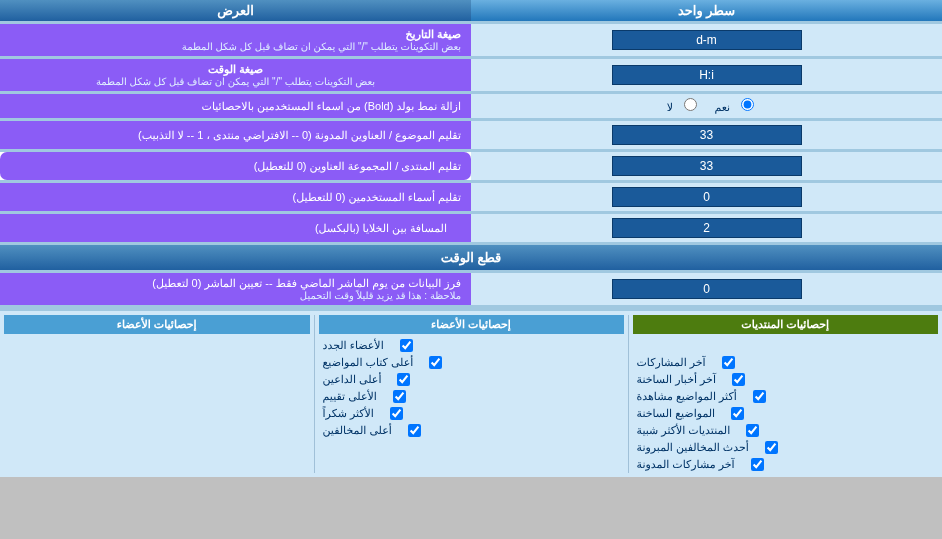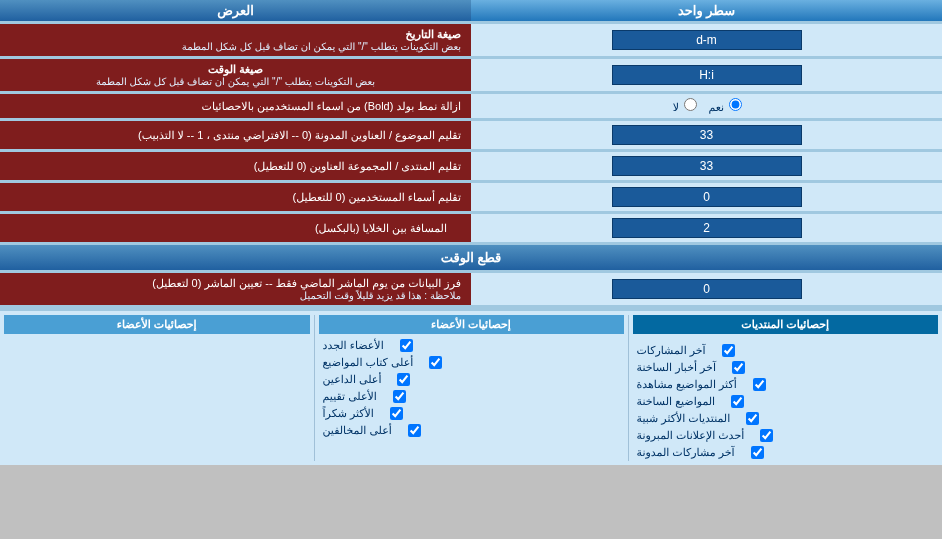--- a/index.html
+++ b/index.html
@@ -17,21 +17,21 @@
     }
     .row-header {
       background: linear-gradient(to bottom, #6ab0e0, #2277bb);
       color: #fff;
       text-align: center;
       padding: 3px 6px;
       font-weight: bold;
       font-size: 13px;
     }
     .row-label {
-      background: #7f1d1d;
+      background: #8b5cf6;
       color: #fff;
       text-align: right;
       padding: 4px 8px;
       font-size: 11px;
       vertical-align: middle;
     }
     .row-label-sub {
       font-size: 10px;
       color: #e0f0ff;
     }
@@ -59,21 +59,21 @@
       background: linear-gradient(to bottom, #5090c0, #2060a0);
       color: #fff;
       text-align: center;
       font-weight: bold;
       font-size: 13px;
       padding: 4px;
     }
     .radio-label {
       color: #003366;
       font-size: 11px;
-      margin: 0 2px;
+      margin: 0 8px;
     }
     .stats-label {
       background: #4a9fd4;
       color: #fff;
       text-align: center;
       padding: 4px 8px;
       font-size: 11px;
       font-weight: bold;
     }
     .checkbox-item {
@@ -172,21 +172,21 @@
   <tr class="divider-row">
         <td colspan="2">
           <div style="height:3px;background:#a0c8e0;"></div>
         </td>
       </tr>
 
   <tr>
     <td class="row-input" style="background:#d0e8f8; text-align:center; padding:4px;">
       <input class="input-field" type="text" value="33" style="background: rgb(26, 90, 154); color: rgb(255, 255, 255); border: 1px solid rgb(10, 58, 106); padding: 2px 8px; width: 190px; text-align: center;">
     </td>
-    <td class="row-label" style="text-align:right; padding:4px 10px;">
+    <td class="row-label" style="text-align:right; padding:4px 10px;border-radius:7px;">
       <div>تقليم المنتدى / المجموعة العناوين (0 للتعطيل)</div>
     </td>
   </tr>
 
   <tr class="divider-row">
         <td colspan="2">
           <div style="height:3px;background:#a0c8e0;"></div>
         </td>
       </tr>
 
@@ -255,21 +255,21 @@
         </td>
       </tr>
 
   <tr>
     <td colspan="2" style="background:#d0e8f8; padding:4px 0;">
       <table style="width:100%; border-collapse:collapse;">
         <tbody>
               <tr>
 
           <td style="width:33%; vertical-align:top; border-left:1px solid #a0c0d8; padding:0 4px;">
-            <div class="stats-label" style="background:#0369a1;color:#fff;text-align:center;padding:3px;margin-bottom:8px;">إحصائيات المنتديات</div>
+            <div class="stats-label" style="background:#4d7c0f;color:#fff;text-align:center;padding:3px;margin-bottom:20px;">إحصائيات المنتديات</div>
             <div class="checkbox-item">
                     <input type="checkbox" checked="" style="">
                     <span>آخر المشاركات</span>
                   </div>
             <div class="checkbox-item">
                     <input type="checkbox" checked="" style="">
                     <span>آخر أخبار الساخنة</span>
                   </div>
             <div class="checkbox-item">
                     <input type="checkbox" checked="" style="">
@@ -278,21 +278,21 @@
             <div class="checkbox-item">
                     <input type="checkbox" checked="" style="">
                     <span>المواضيع الساخنة</span>
                   </div>
             <div class="checkbox-item">
                     <input type="checkbox" checked="" style="">
                     <span>المنتديات الأكثر شبية</span>
                   </div>
             <div class="checkbox-item">
                     <input type="checkbox" checked="" style="">
-                    <span>أحدث الإعلانات المبرونة</span>
+                    <span>أحدث المخالفين المبرونة</span>
                   </div>
             <div class="checkbox-item">
                     <input type="checkbox" checked="" style="">
                     <span>آخر مشاركات المدونة</span>
                   </div>
           </td>
 
           <td style="width:33%; vertical-align:top; border-left:1px solid #a0c0d8; padding:0 4px;">
             <div class="stats-label" style="background:#4a9fd4;color:#fff;text-align:center;padding:3px;margin-bottom:3px;">إحصائيات الأعضاء</div>
             <div class="checkbox-item">

